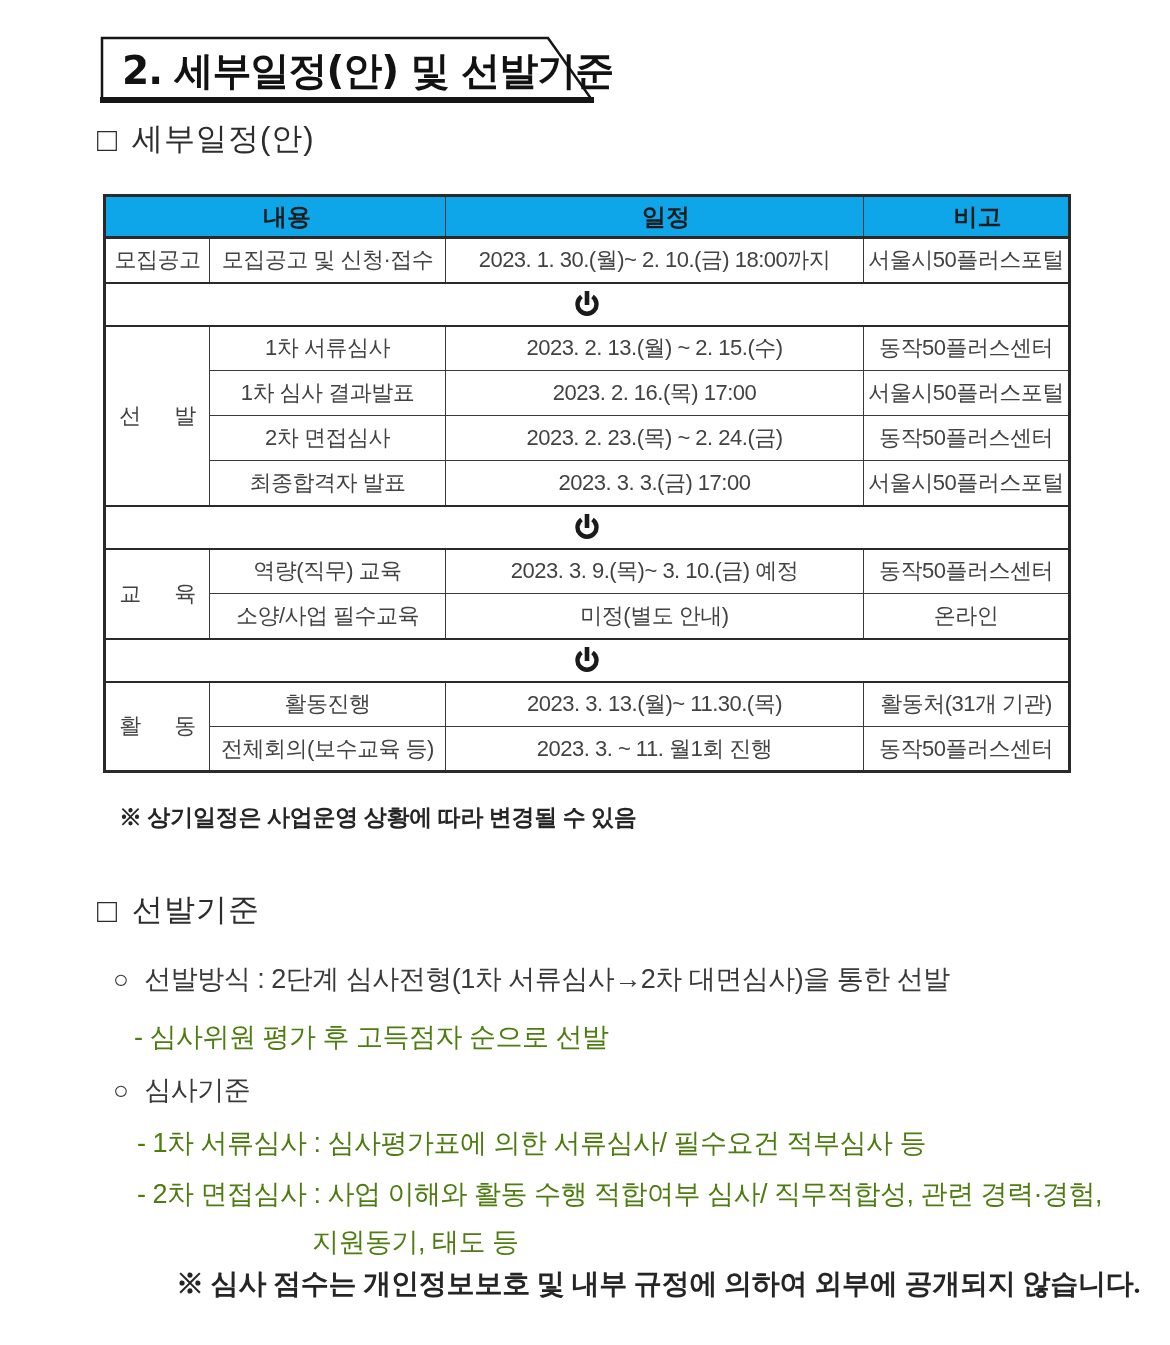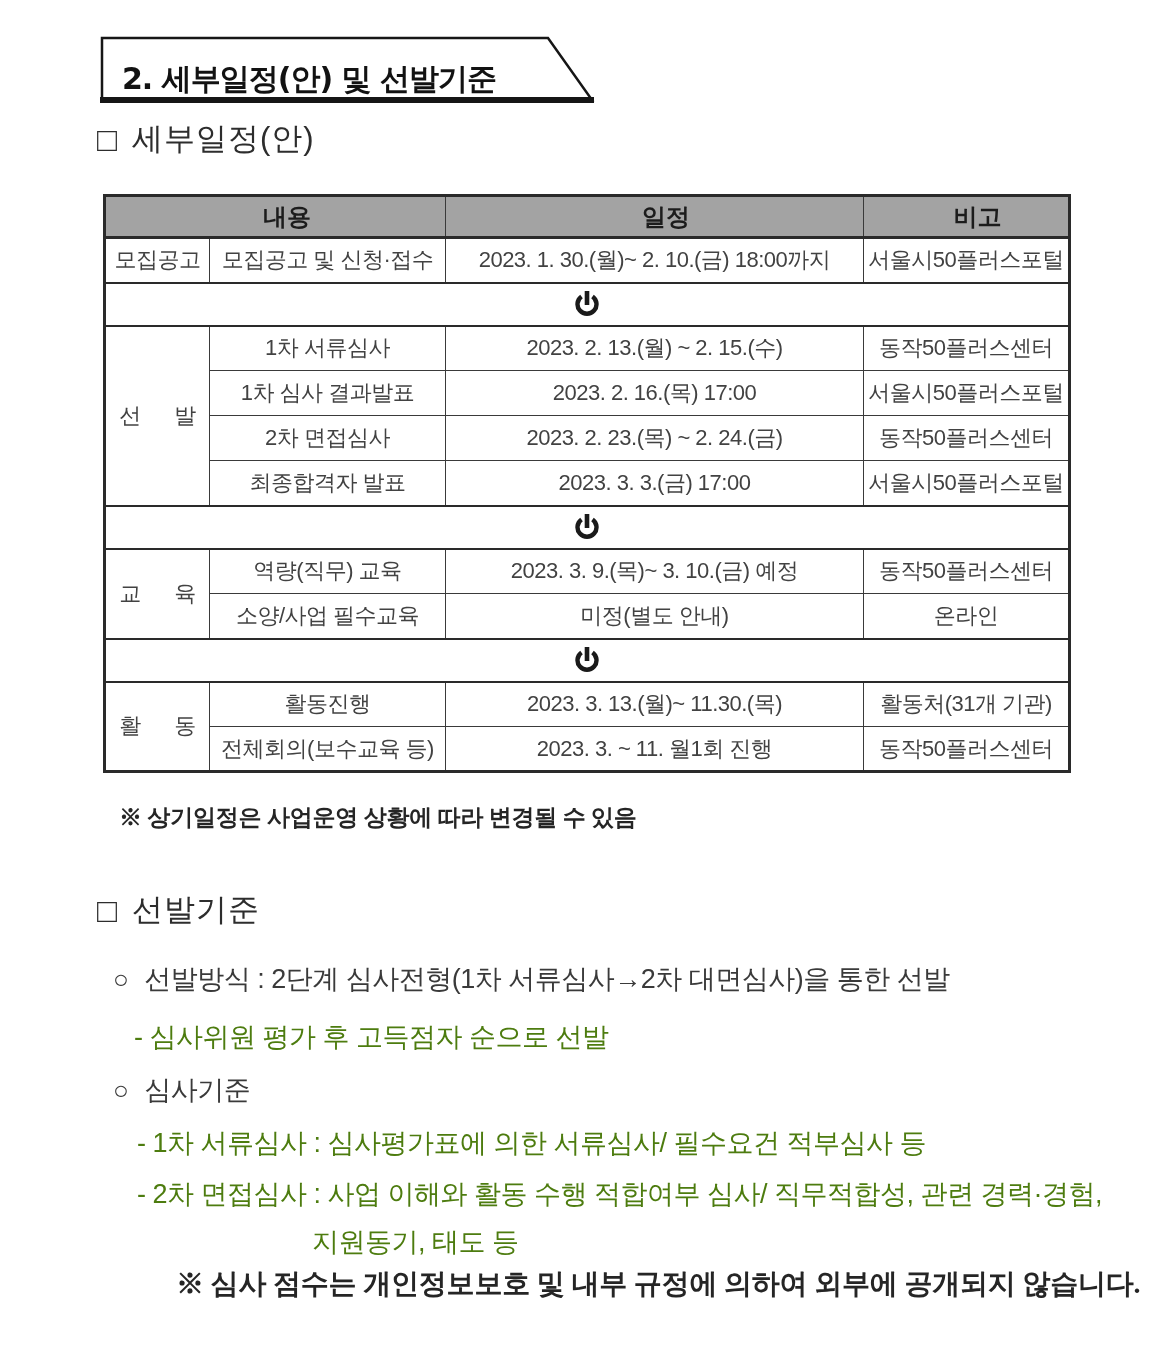--- a/index.html
+++ b/index.html
@@ -3,37 +3,37 @@
 <meta charset="utf-8">
 <style>
   * { margin:0; padding:0; box-sizing:border-box; }
   html,body { width:1170px; height:1345px; background:#ffffff; position:relative;
               font-family:"Liberation Sans", sans-serif; color:#3d3d3d; }
   .abs { position:absolute; }
 
   
   .banner { left:100px; top:34px; width:510px; height:74px; }
   .banner svg { position:absolute; left:0; top:0; }
-  .banner-text { position:absolute; left:22px; top:12px; height:66px; display:flex; align-items:center;
-                 font-family:"DejaVu Sans", sans-serif; font-weight:800; font-size:30px;
+  .banner-text { position:absolute; left:22px; top:4px; height:66px; display:flex; align-items:center;
+                 font-family:"DejaVu Sans", sans-serif; font-weight:800; font-size:39px;
                  letter-spacing:-1px; color:#121212; white-space:pre; }
 
   
   .sec-heading { display:flex; align-items:center; gap:14px; font-size:31px; color:#2d2d2d;
                  letter-spacing:1px; white-space:pre; }
   .sec-heading .box-glyph { font-size:33px; color:#2d2d2d; line-height:1; }
   #heading-schedule { left:97px; top:118px; }
   #heading-criteria { left:97px; top:889px; }
 
   
   .sched-table { border-collapse:collapse; table-layout:fixed; width:965px;
                  border:3px solid #2a2a2a; }
   .sched-table th, .sched-table td { border:1.5px solid #3a3a3a; text-align:center;
                  vertical-align:middle; overflow:hidden; }
-  .sched-table th { height:42px; background:#a3a3a3;
+  .sched-table th { height:42px; background:#0ea5e9;
                  font-family:"Liberation Serif", serif; font-weight:700; font-size:24px; color:#1c1c1c;padding-left:23px; }
   .sched-table th { border-bottom:3px solid #2a2a2a; }
   .sched-table td { height:45px; font-size:22px; color:#424242; letter-spacing:-0.5px; }
   .group-cell { white-space:pre; font-size:23px; color:#333333; }
   tr.arrow-row td { height:43px; border-top:2.5px solid #2a2a2a; border-bottom:2.5px solid #2a2a2a; }
   .arrow-icon { display:inline-block; vertical-align:middle; }
 
   
   .note { font-family:"Liberation Serif", serif; font-weight:700; color:#252525;
           white-space:pre; letter-spacing:-0.2px; }

